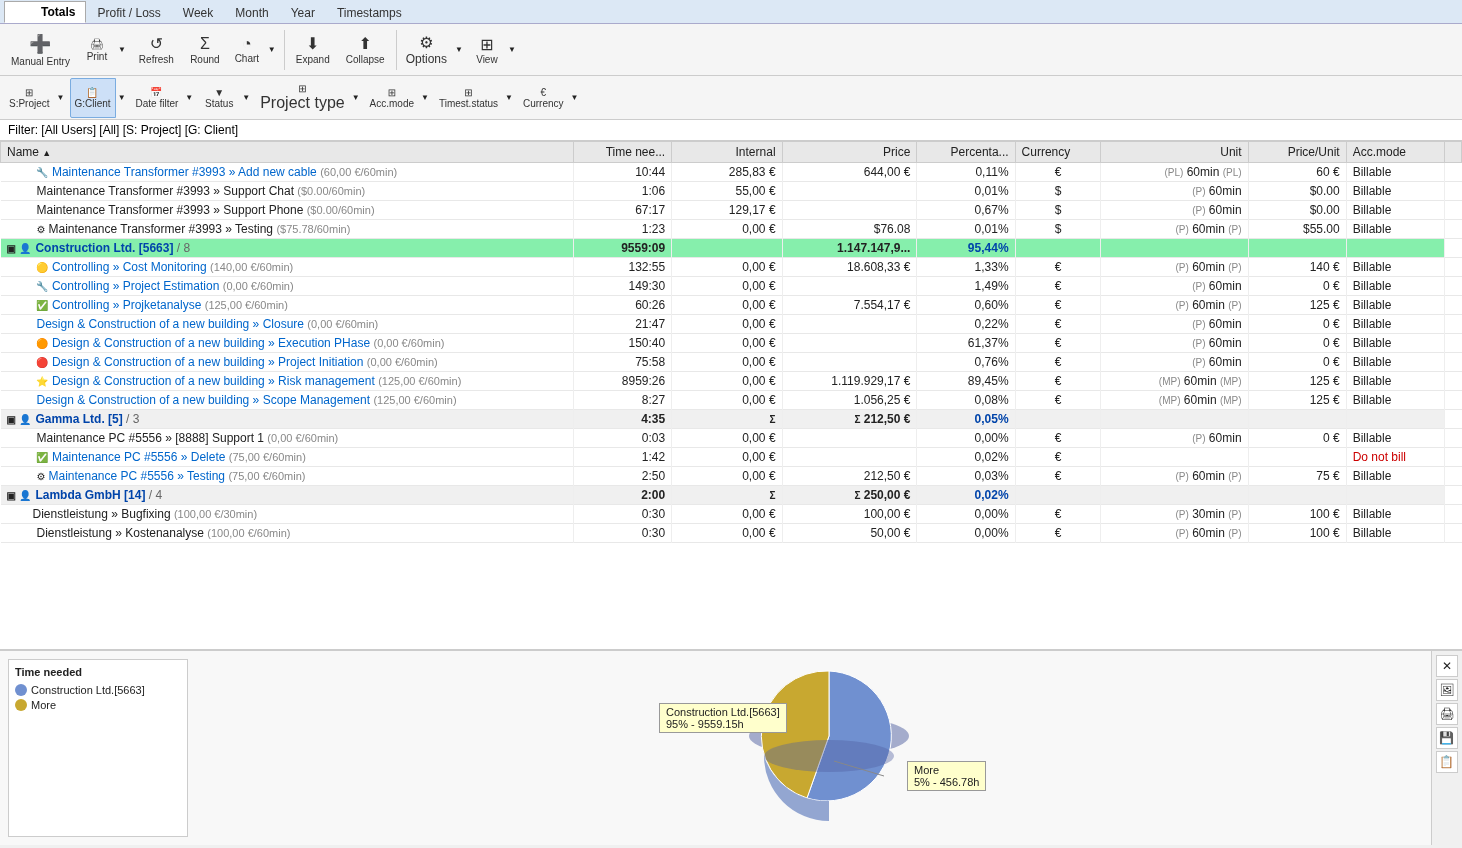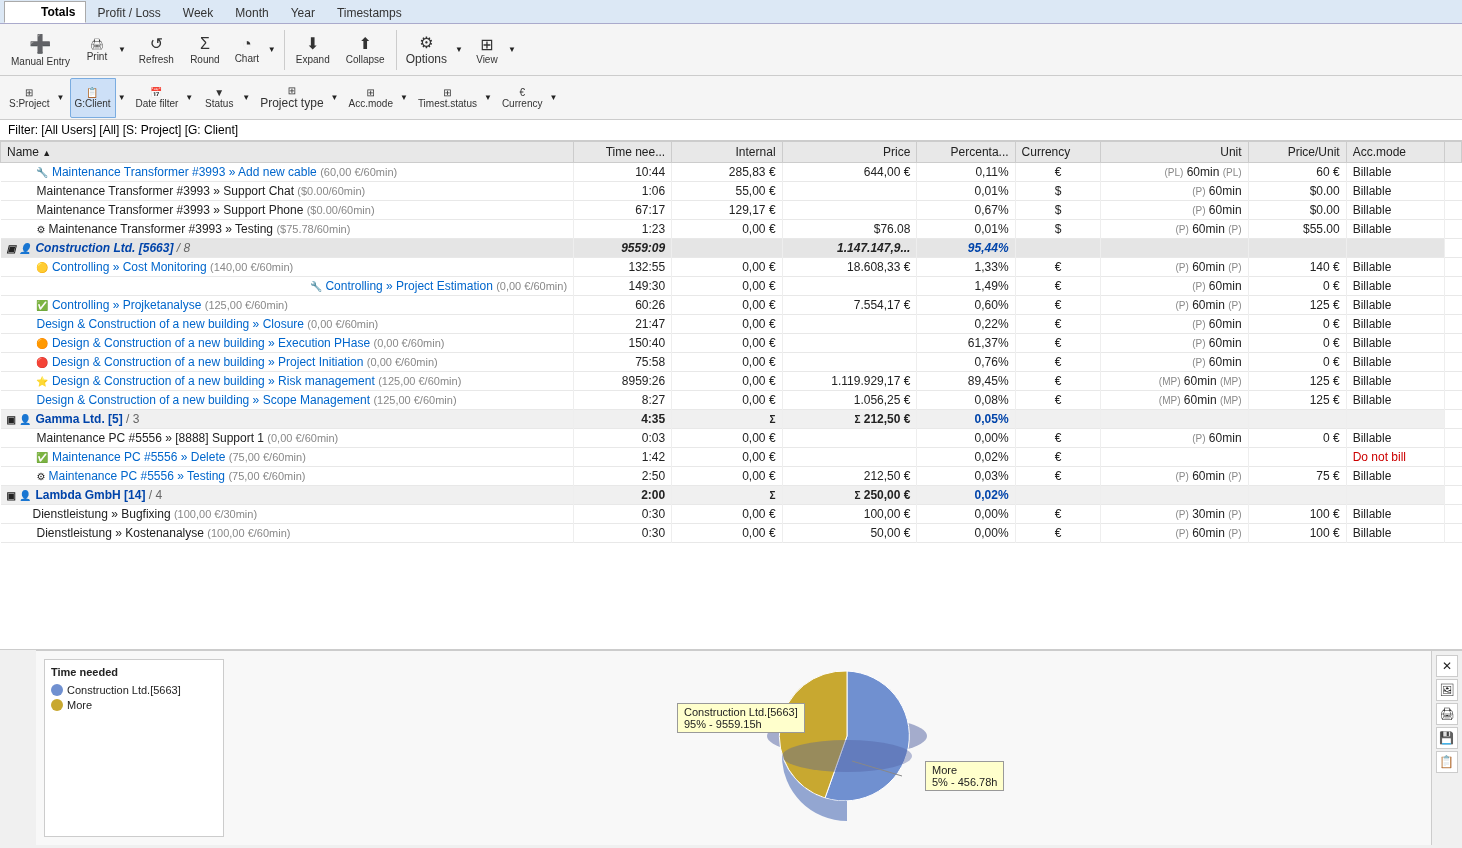--- a/index.html
+++ b/index.html
@@ -44,21 +44,21 @@
 
     .blue-link { color: #0066cc; }
     .bold-blue { color: #0044aa; font-weight: bold; }
 
     
     .table-container::-webkit-scrollbar { width: 12px; }
     .table-container::-webkit-scrollbar-track { background: #f0f0f0; }
     .table-container::-webkit-scrollbar-thumb { background: #aaa; border-radius: 3px; }
 
     
-    .bottom-panel { height: 195px; background: #f8f8f8; border-top: 1px solid #ccc; display: flex; position: relative; margin-left: 36px; }
+    .bottom-panel { height: 195px; background: #f8f8f8; border-top: 1px solid #ccc; display: flex; position: relative; }
     .legend-panel { width: 180px; background: #fff; border: 1px solid #ccc; margin: 8px; padding: 6px; font-size: 11px; }
     .legend-title { font-weight: bold; margin-bottom: 6px; font-size: 11px; }
     .legend-item { display: flex; align-items: center; gap: 4px; margin-bottom: 3px; }
     .legend-dot { width: 12px; height: 12px; border-radius: 50%; flex-shrink: 0; }
     .chart-area { flex: 1; display: flex; align-items: center; justify-content: center; position: relative; }
 
     
     .tooltip-box { position: absolute; background: #ffffcc; border: 1px solid #999; padding: 2px 6px; font-size: 11px; white-space: nowrap; z-index: 10; }
 
     
@@ -158,21 +158,21 @@
   <div class="tool2-btn-arrow">
     <div class="main2">
       <span class="icon2">▼</span>
       <span style="font-size:10px">Status</span>
     </div>
     <div class="arr2">▼</div>
   </div>
   <div class="tool2-btn-arrow">
     <div class="main2">
       <span class="icon2">⊞</span>
-      <span style="font-size:12px">Project type</span>
+      <span style="font-size:16px">Project type</span>
     </div>
     <div class="arr2">▼</div>
   </div>
   <div class="tool2-btn-arrow">
     <div class="main2">
       <span class="icon2">⊞</span>
       <span style="font-size:10px">Acc.mode</span>
     </div>
     <div class="arr2">▼</div>
   </div>
@@ -250,21 +250,21 @@
           <td style="padding-left: 36px;"><span style="margin-right:3px;font-size:10px">⚙</span><span>Maintenance Transformer #3993 » Testing</span> <span style="color:#888;font-size:11px">($75.78/60min)</span></td>
           <td class="right">1:23</td>
           <td class="right">0,00 €</td>
           <td class="right">$76.08</td>
           <td class="right">0,01%</td>
           <td class="center">$</td>
           <td class="right"><span style="color:#888;font-size:10px">(P)</span> 60min <span style="color:#888;font-size:10px">(P)</span></td>
           <td class="right">$55.00</td>
           <td>Billable</td>
         </tr>
-        <tr style="background: #e5e5e5; font-weight: bold; font-style: italic;">
+        <tr style="background: #86efac; font-weight: bold;">
           <td style="padding-left: 6px;"><span style="font-size:10px;cursor:pointer;margin-right:3px">▣</span><span style="color:#cc4400;font-size:10px;margin-right:4px">👤</span><span class="bold-blue">Construction Ltd. [5663]</span> <span style="color:#666;font-weight:normal">/ 8</span></td>
           <td class="right">9559:09</td>
           <td class="right"></td>
           <td class="right">1.147.147,9...</td>
           <td class="right bold-blue">95,44%</td>
           <td></td>
           <td></td>
           <td></td>
           <td></td>
         </tr>
@@ -273,21 +273,21 @@
           <td class="right">132:55</td>
           <td class="right">0,00 €</td>
           <td class="right">18.608,33 €</td>
           <td class="right">1,33%</td>
           <td class="center">€</td>
           <td class="right"><span style="color:#888;font-size:10px">(P)</span> 60min <span style="color:#888;font-size:10px">(P)</span></td>
           <td class="right">140 €</td>
           <td>Billable</td>
         </tr>
         <tr>
-          <td style="padding-left: 36px; text-align: right;"><span style="margin-right:3px;font-size:10px">🔧</span><span class="blue-link">Controlling » Project Estimation</span> <span style="color:#888;font-size:11px">(0,00 €/60min)</span></td>
+          <td style="padding-left: 36px;"><span style="margin-right:3px;font-size:10px">🔧</span><span class="blue-link">Controlling » Project Estimation</span> <span style="color:#888;font-size:11px">(0,00 €/60min)</span></td>
           <td class="right">149:30</td>
           <td class="right">0,00 €</td>
           <td class="right"></td>
           <td class="right">1,49%</td>
           <td class="center">€</td>
           <td class="right"><span style="color:#888;font-size:10px">(P)</span> 60min <span style="color:#888;font-size:10px"></span></td>
           <td class="right">0 €</td>
           <td>Billable</td>
         </tr>
         <tr>

